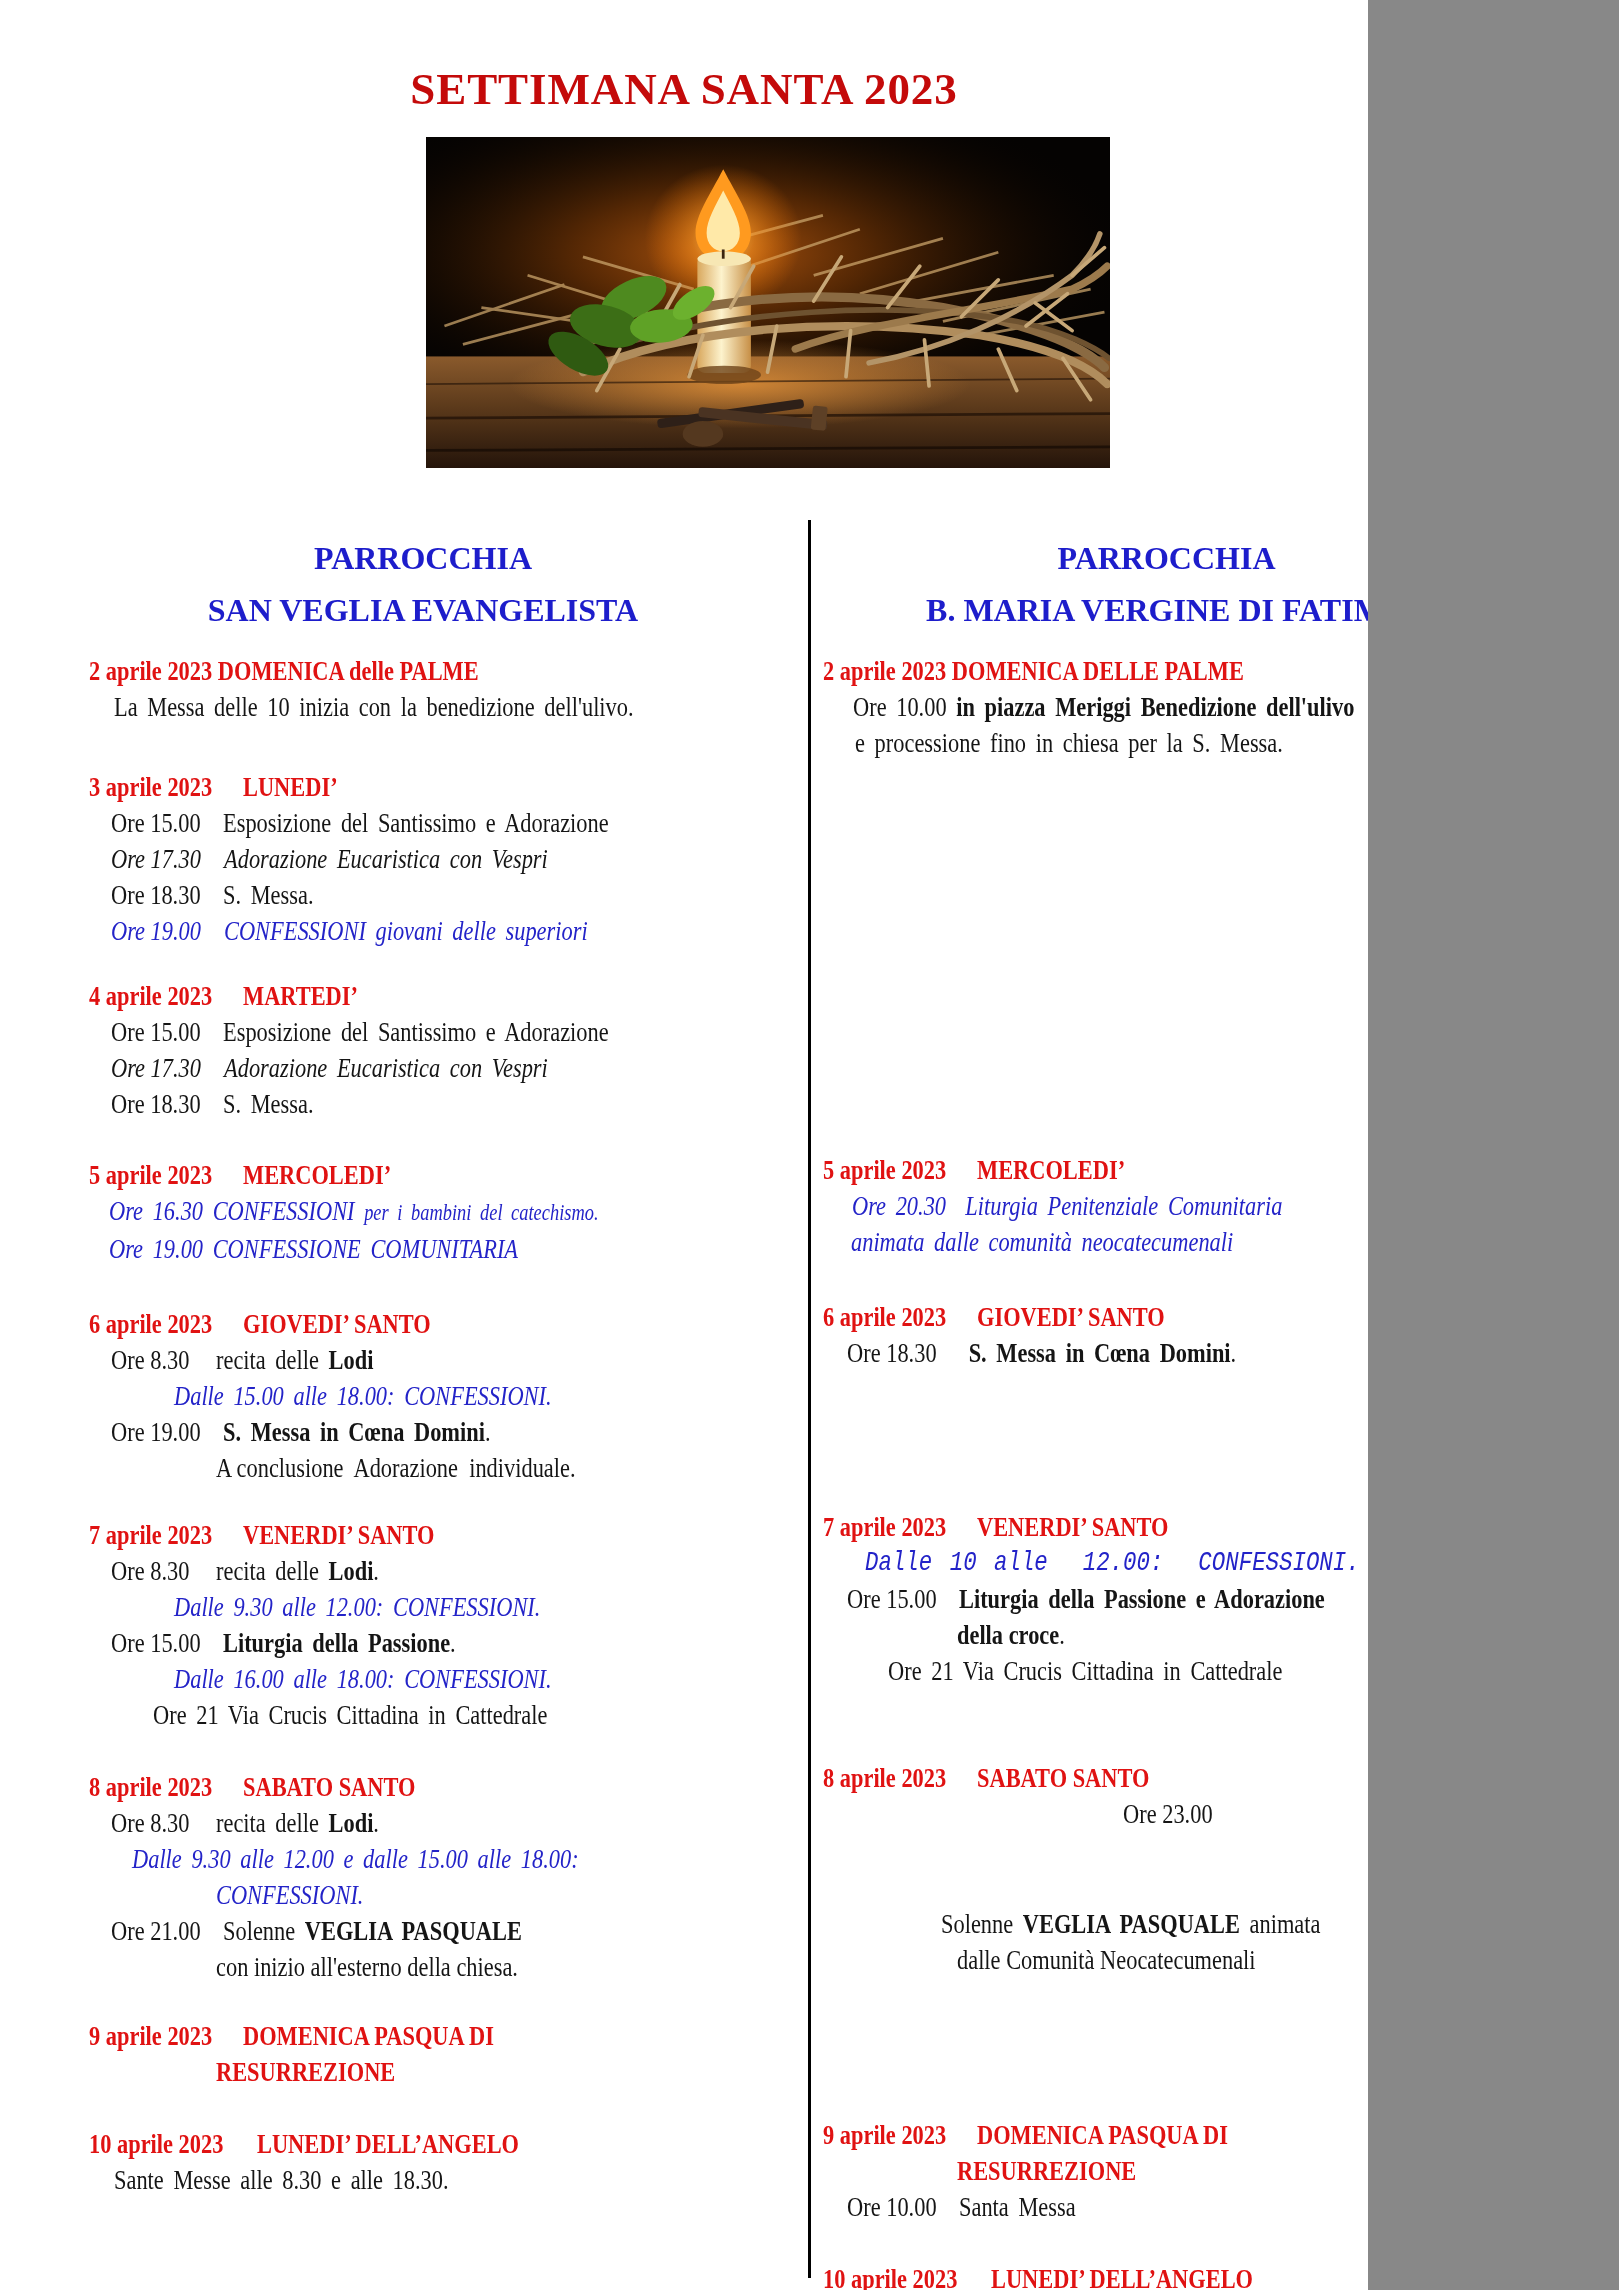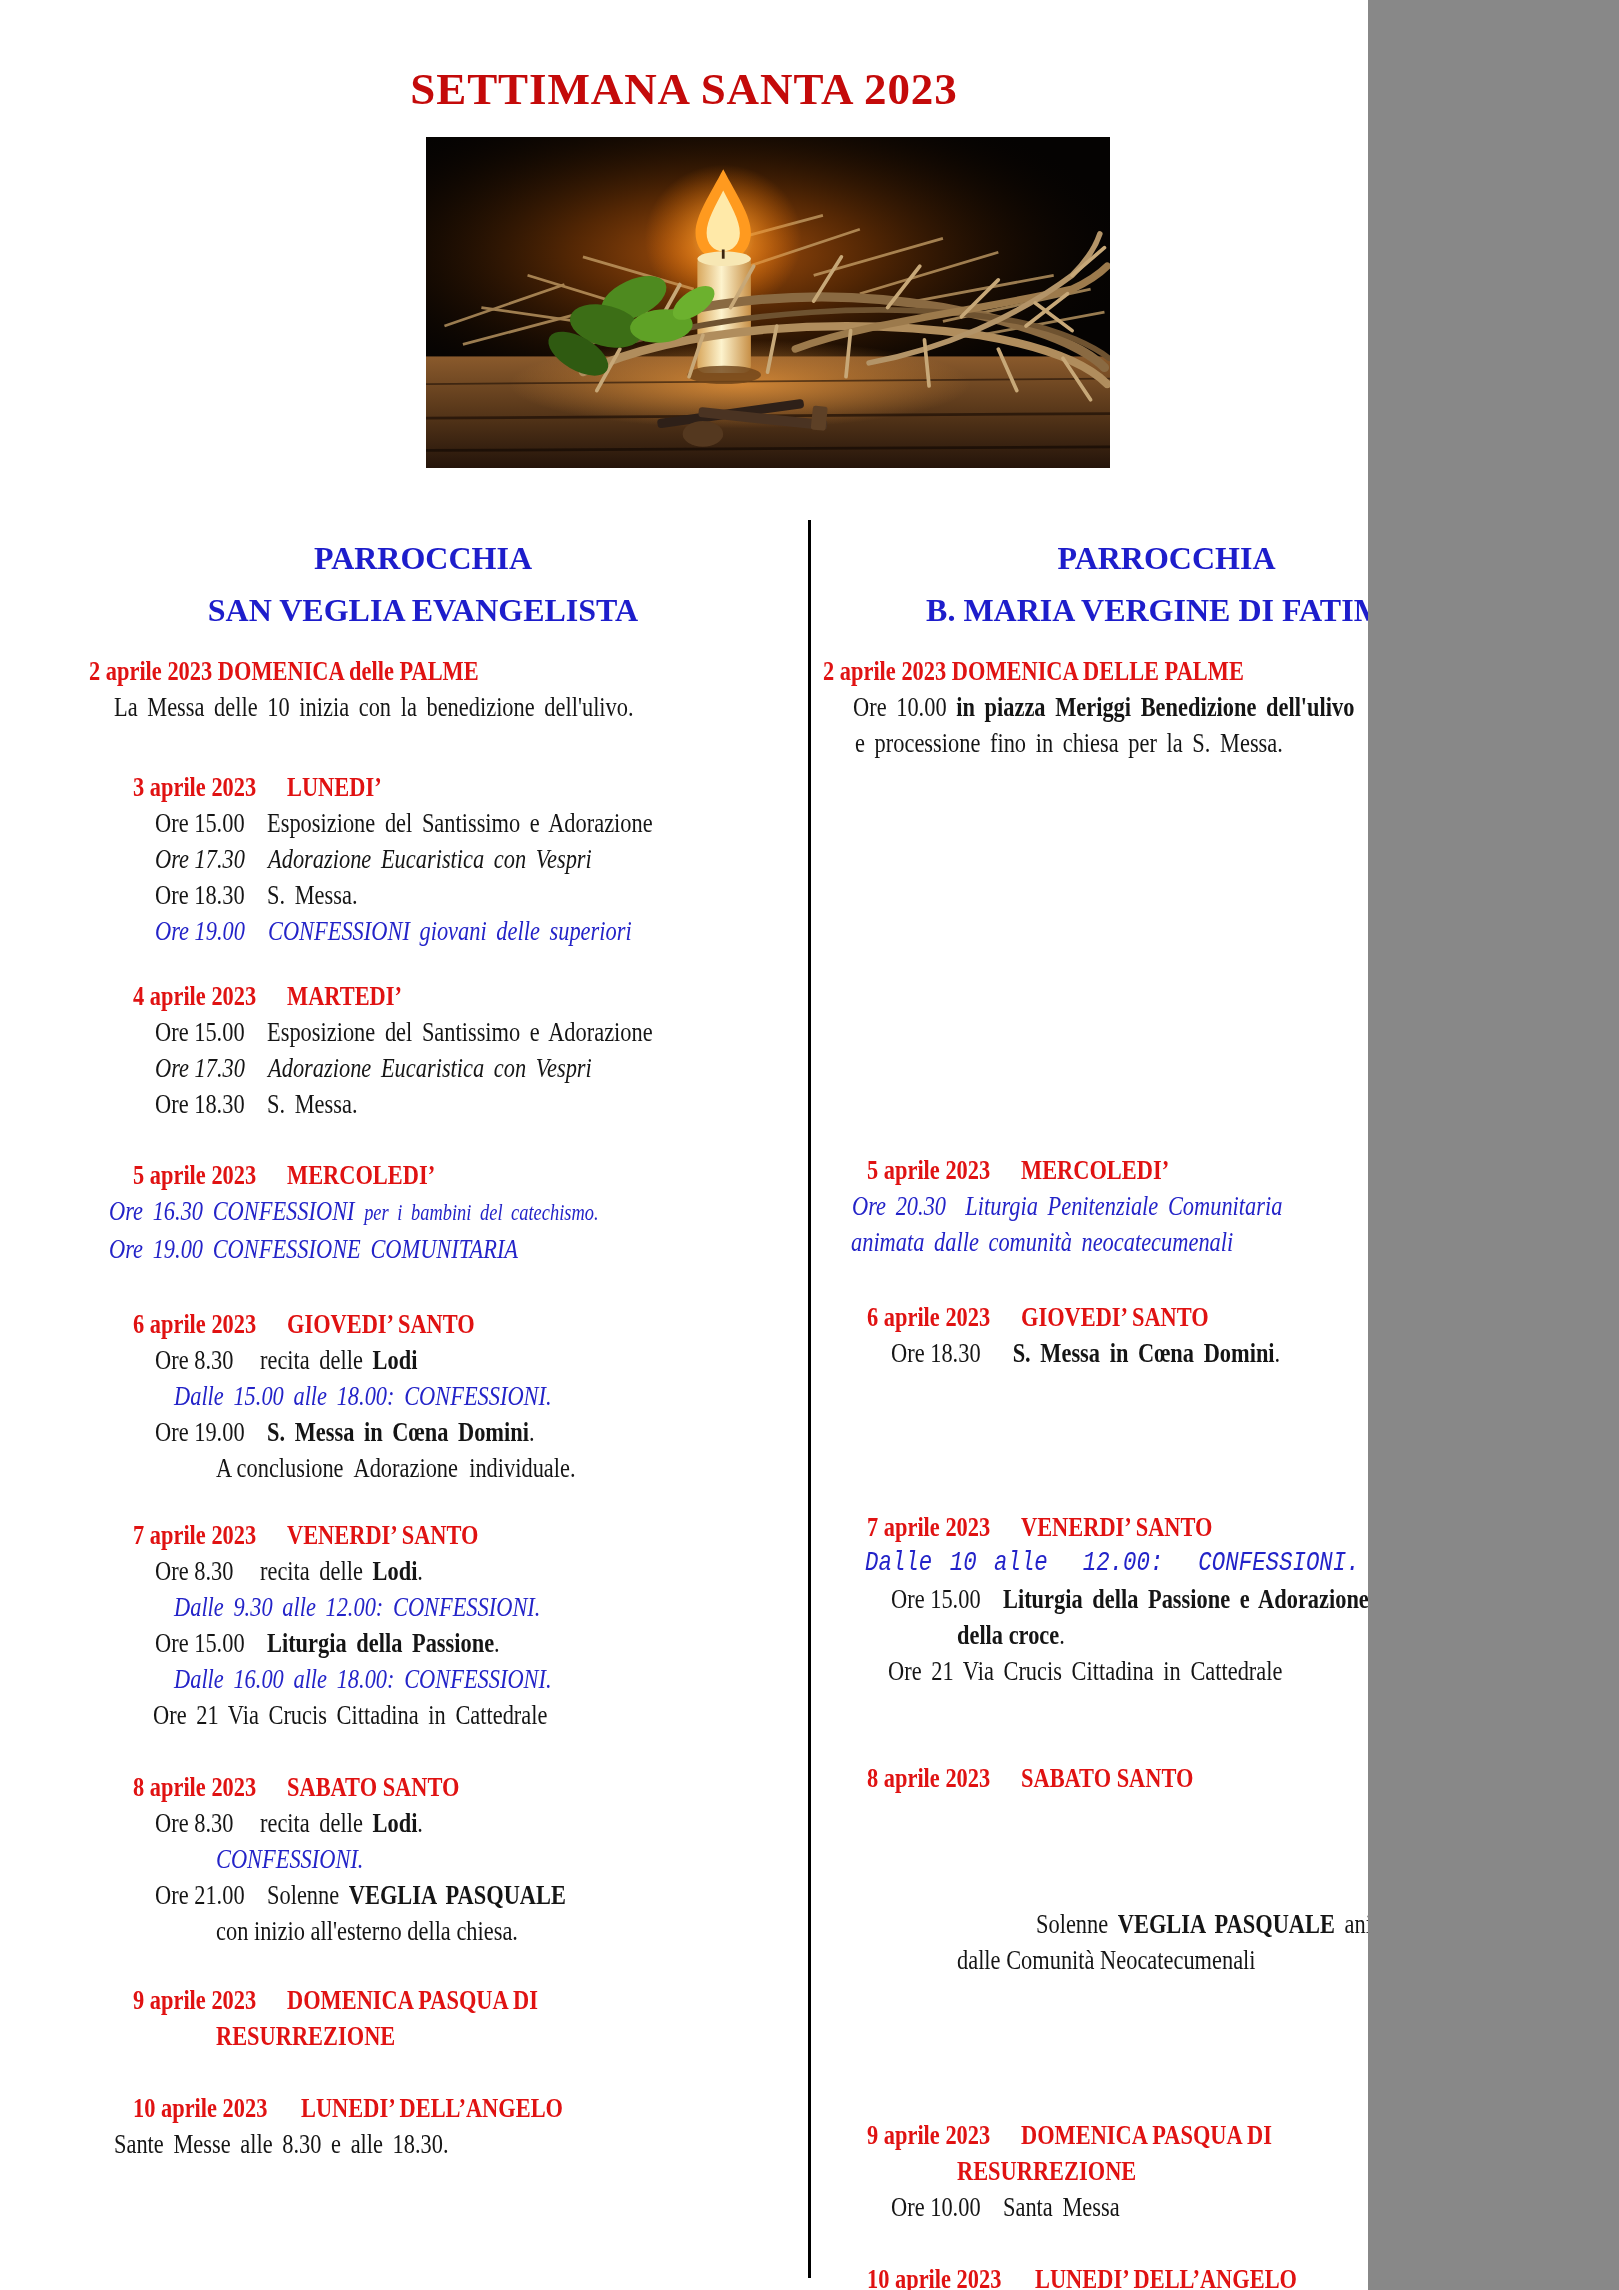--- a/index.html
+++ b/index.html
@@ -37,21 +37,21 @@
      --descoff:134px;--timeind:24px;--timew:110px;--datew:134px;}
   .col-header{
     text-align:center;font-weight:bold;
     color:var(--header-blue,#1d1dcb);
     font-size:32px;line-height:52px;padding-top:5.5px;
   }
   .sections{margin-top:17.5px;}
   .section{}
   
   .row{display:block;min-height:36px;}
-  .row.flex{display:flex;align-items:flex-end;margin-left:44px;}
+  .row.flex{display:flex;align-items:center;}
   .cell-date{flex:0 0 var(--datew);}
   .cell-time{flex:0 0 var(--timew);}
   .desc{flex:1 1 auto;}
   
   .tx{display:inline-block;transform:scaleX(0.8);transform-origin:0 0;white-space:pre;}
   .desc .tx,.note-tx{word-spacing:0.18em;}
   
   .red{color:var(--date-red,#e01212);font-weight:bold;}
   .b{font-weight:bold;}
   .i{font-style:italic;}
@@ -268,20 +268,21 @@
         </div>
         <div class="section" style="margin-top: 36px;">
           <div class="row flex">
             <span class="cell-date"><span class="tx red">8 aprile 2023</span></span>
             <span class="tx red">SABATO SANTO</span>
           </div>
           <div class="row flex" style="padding-left: var(--timeind);">
             <span class="cell-time"><span class="tx">Ore 8.30</span></span>
             <span class="desc"><span class="tx"><span class="">recita delle </span><span class="b">Lodi</span><span class="">.</span></span></span>
           </div>
+          <div class="row note" style="padding-left: 43px;"><span class="tx note-tx"><span class="bi">Dalle 9.30 alle 12.00 e dalle 15.00 alle 18.00:</span></span></div>
           <div class="row note" style="padding-left: 127px;"><span class="tx note-tx"><span class="bi">CONFESSIONI.</span></span></div>
           <div class="row flex" style="padding-left: var(--timeind);">
             <span class="cell-time"><span class="tx">Ore 21.00</span></span>
             <span class="desc"><span class="tx"><span class="">Solenne </span><span class="b">VEGLIA PASQUALE</span></span></span>
           </div>
           <div class="row" style="padding-left: var(--descoff);"><span class="tx"><span class="">con inizio all'esterno della chiesa.</span></span></div>
         </div>
         <div class="section" style="margin-top: 33px;">
           <div class="row flex">
             <span class="cell-date"><span class="tx red">9 aprile 2023</span></span>

